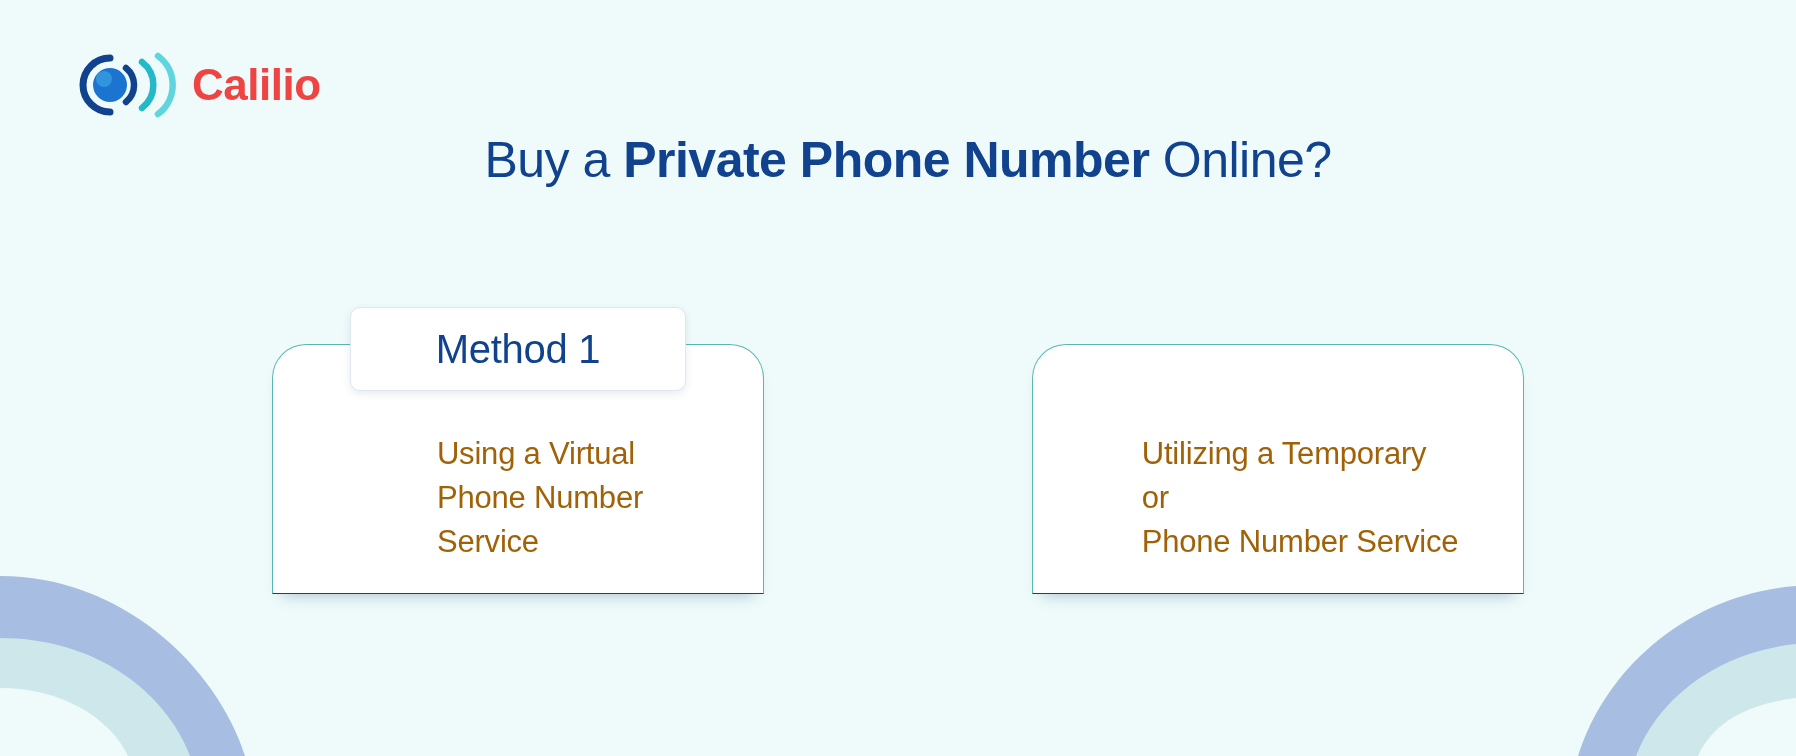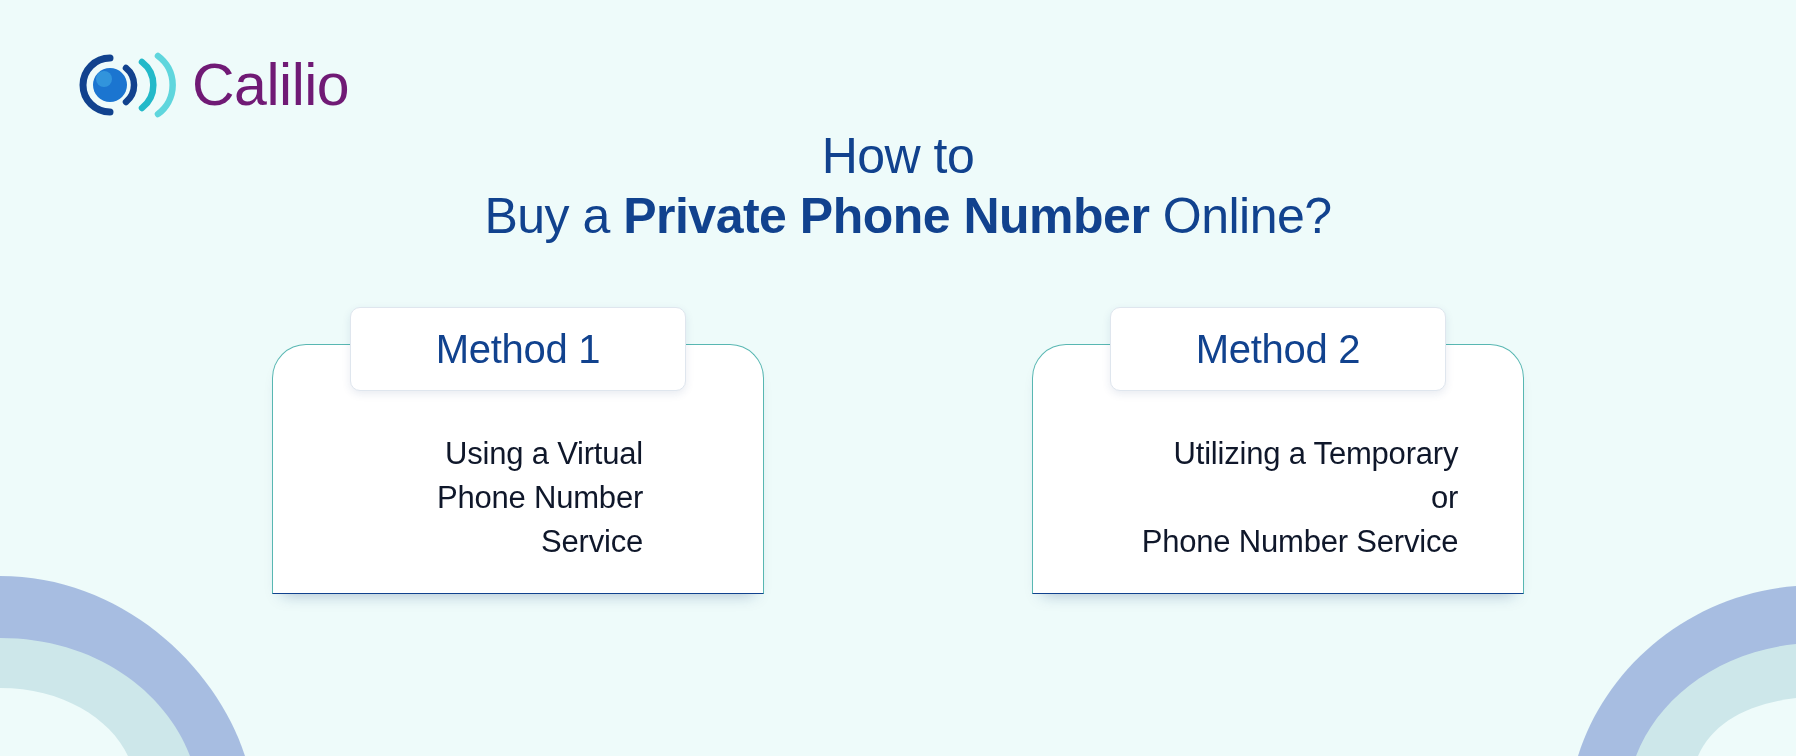--- a/index.html
+++ b/index.html
@@ -41,23 +41,23 @@
     display: flex;
     align-items: center;
     gap: 16px;
   }
   .logo-mark {
     width: 110px;
     height: 74px;
     display: block;
   }
   .logo-text {
-    font-size: 59px;
-    font-weight: normal;
-    color: #701a75;
+    font-size: 44px;
+    font-weight: bold;
+    color: #ef4444;
     letter-spacing: -0.5px;
     line-height: 1;
   }
 
   
   .title-block {
     position: absolute;
     left: 0;
     right: 0;
     top: 128px;
@@ -129,22 +129,22 @@
     justify-content: center;
     z-index: 3;
   }
   .method-label span {
     font-size: 40px;
     color: #11428e;
     font-weight: 400;
     letter-spacing: -0.3px;
   }
   .method-desc {
-    text-align: right;
-    color: #0f172a;
+    text-align: left;
+    color: #a16207;
     font-size: 31px;
     line-height: 1.42;
     font-weight: 400;
     letter-spacing: -0.2px;
     white-space: pre-line;
   }
 </style>
 </head>
 <body>
 
@@ -172,41 +172,37 @@
       <circle cx="38" cy="31" r="8" fill="#3a9fe0" opacity="0.75"></circle>
       <path d="M60 20 A 22 22 0 0 1 60 54" fill="none" stroke="#11428e" stroke-width="6.5" stroke-linecap="round"></path>
       <path d="M76 14 A 29 29 0 0 1 76 60" fill="none" stroke="#23b9c9" stroke-width="6.5" stroke-linecap="round"></path>
       <path d="M92 8 A 36 36 0 0 1 92 66" fill="none" stroke="#5fd6dd" stroke-width="6.5" stroke-linecap="round"></path>
     </svg>
   </span>
   <span class="logo-text">Calilio</span>
 </div>
 
 <div class="title-block">
-  <div class="title-line1">How to</div>
   <div class="title-line2"><span>Buy a </span><span class="em">Private Phone Number</span><span> Online?</span></div>
 </div>
 
 <div class="methods">
 
   <div class="method">
     <div class="method-body">
       <div class="method-label">
         <span>Method 1</span>
       </div>
       <div class="method-desc">Using a Virtual
 Phone Number
 Service</div>
     </div>
   </div>
 
   <div class="method">
     <div class="method-body">
-      <div class="method-label">
-        <span>Method 2</span>
-      </div>
       <div class="method-desc">Utilizing a Temporary
 or
 Phone Number Service</div>
     </div>
   </div>
 
 </div>
 
 </body></html>

